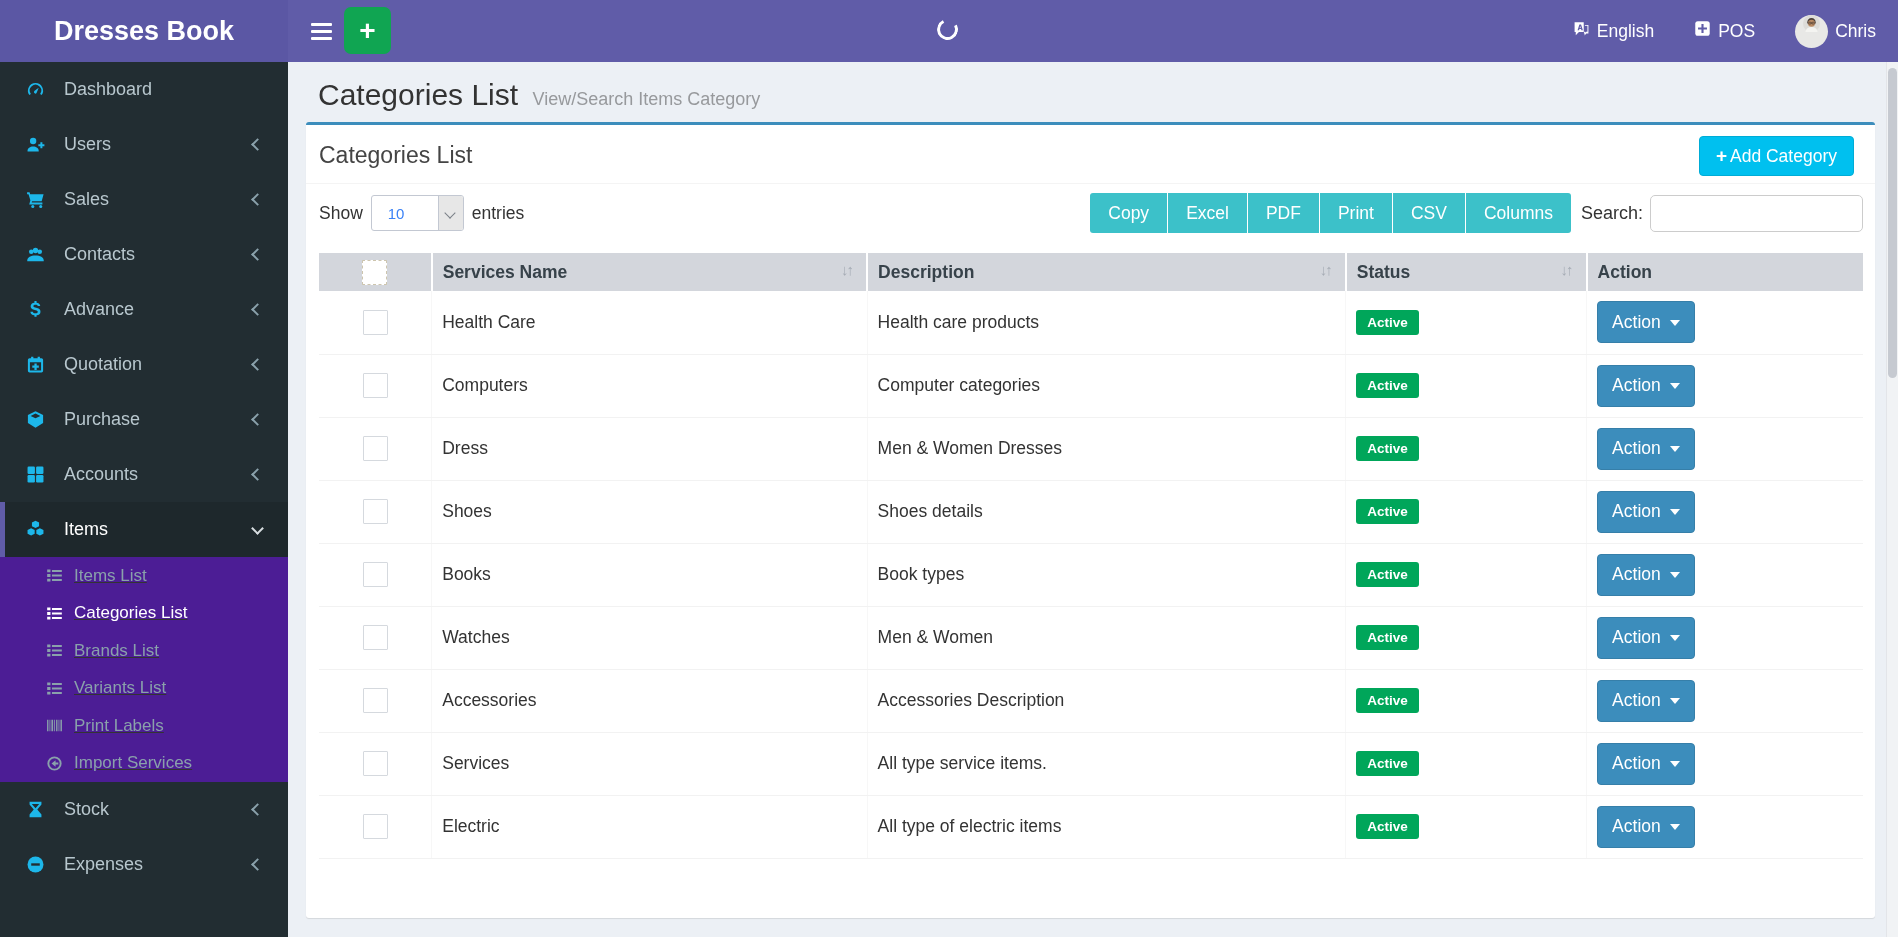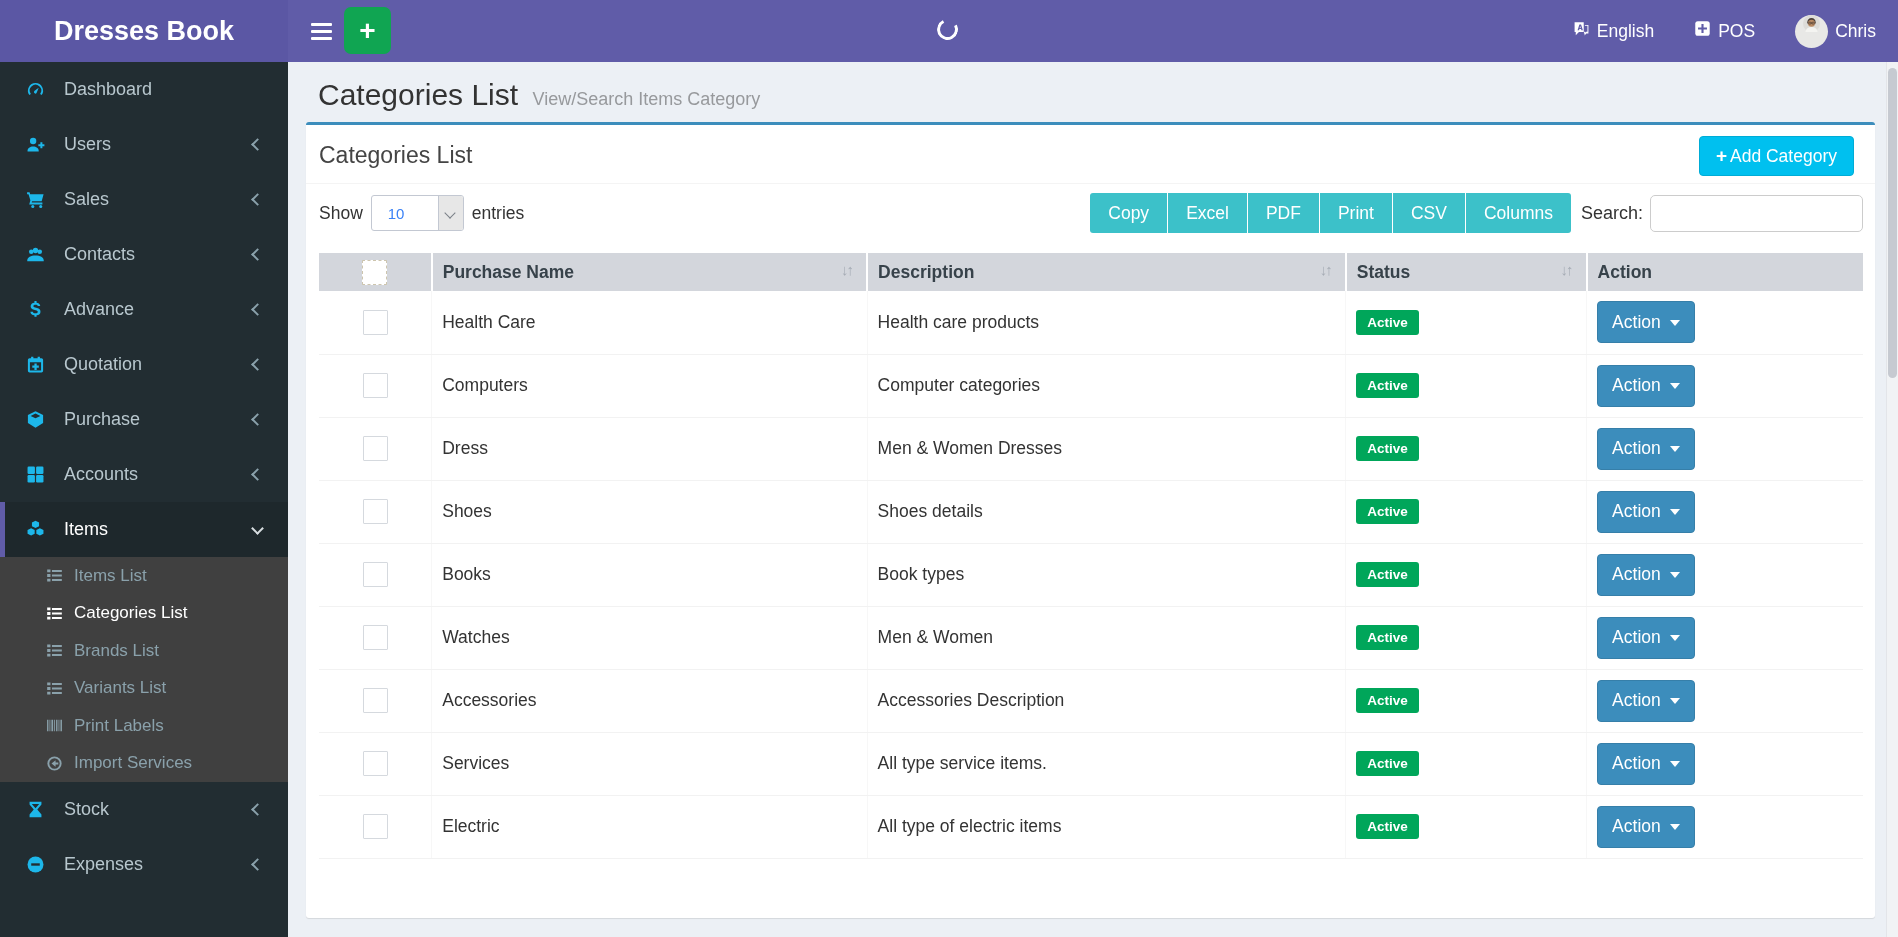--- a/index.html
+++ b/index.html
@@ -27,21 +27,21 @@
   .sidebar { position:absolute; top:62px; left:0; bottom:0; width:288px; background:#222d32; z-index:20; }
   .s-item { display:flex; align-items:center; height:55px; padding-left:26px; color:#b8c7ce;
             font-size:18px; cursor:pointer; position:relative; text-decoration:none; }
   .s-item .s-icon { width:30px; color:#1db7ea; display:inline-flex; }
   .s-item .s-icon svg { width:19px; height:19px; fill:currentColor; }
   .s-item .s-label { margin-left:8px; white-space:nowrap; }
   .chev { position:absolute; right:26px; width:9px; height:9px; border-style:solid; border-color:#8aa1ab; border-width:0 2px 2px 0; }
   .chev.left { transform:rotate(135deg); }
   .chev.down { transform:rotate(45deg); top:22px; border-color:#d7dde0; }
   .s-item.active { background:#1e282c; color:#fff; border-left:5px solid #605ca8; padding-left:21px; }
-  .submenu { background:#404040; }
+  .submenu { background:#4c1d95;text-decoration:underline; }
   .s-sub { display:flex; align-items:center; height:37.5px; padding-left:46px; color:#8aa1ab; font-size:17px; cursor:pointer; }
   .s-sub .s-icon { width:28px; color:#8aa1ab; display:inline-flex; }
   .s-sub .s-icon svg { width:17px; height:17px; fill:currentColor; }
   .s-sub.active { color:#fff; }
   .s-sub.active .s-icon { color:#fff; }
 
   
   .content { position:absolute; left:288px; top:62px; right:0; bottom:0; background:#ecf0f5; padding:0 23px 0 18px; }
   .content-header { position:relative; height:60px; padding:16px 0 0 12px; }
   .page-title { display:inline; font-size:30px; font-weight:400; color:#333; }
@@ -372,21 +372,21 @@
             <col class="c-check">
             <col class="c-name">
             <col class="c-desc">
             <col class="c-status">
             <col class="c-action">
           </colgroup>
         <thead>
           <tr>
             <th class="th-check"><input type="checkbox" class="row-check head-check" style=""></th>
             <th>
-              <span>Purchase Name</span>
+              <span>Services Name</span>
               <span class="sort-glyph">↓↑</span>
             </th>
             <th>
               <span>Description</span>
               <span class="sort-glyph">↓↑</span>
             </th>
             <th>
               <span>Status</span>
               <span class="sort-glyph">↓↑</span>
             </th>

